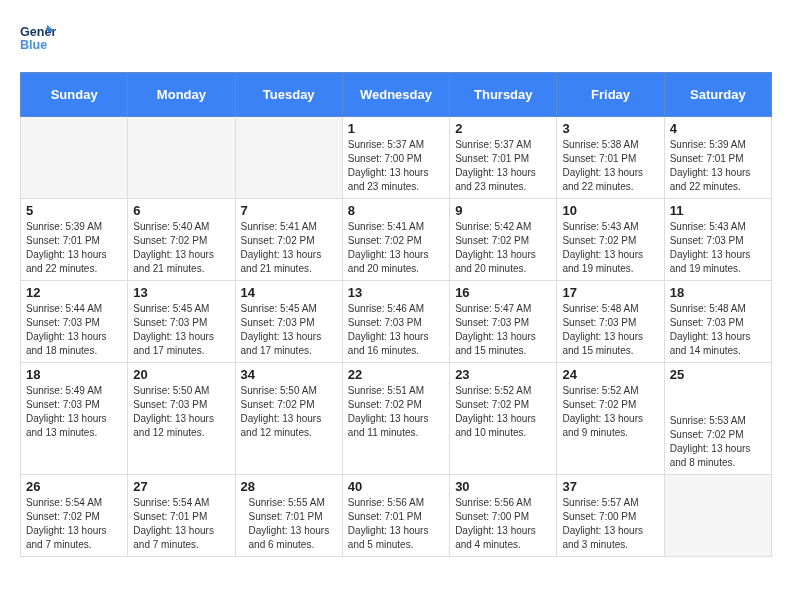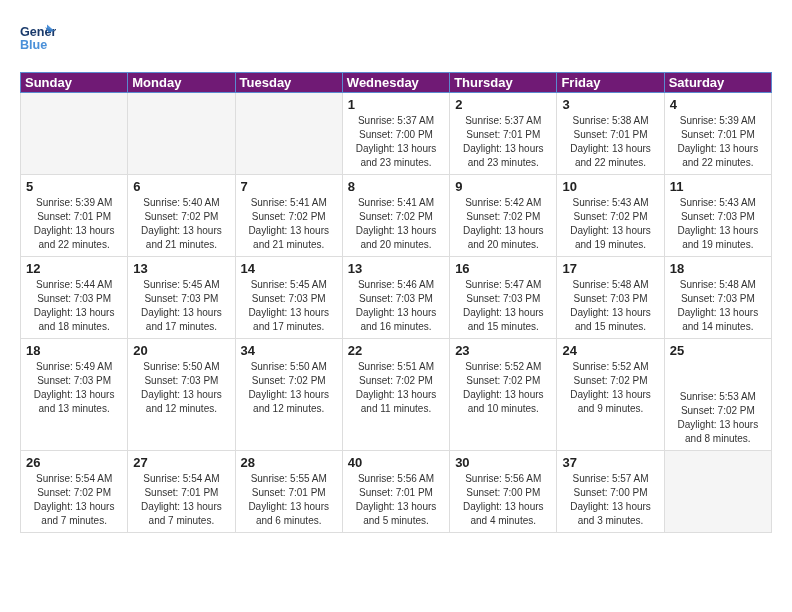--- a/index.html
+++ b/index.html
@@ -37,26 +37,26 @@
       font-size: 16px;
       font-weight: normal;
       color: #444;
     }
     .calendar {
       width: 100%;
       border-collapse: collapse;
       border: 1px solid #ccc;
     }
     .calendar th {
-      background: #701a75;
+      background: #3b82f6;
       color: #fff;
       font-size: 13px;
       font-weight: bold;
-      padding: 2px 4px;
-      text-align: left;
+      padding: 14px 4px;
+      text-align: center;
       border: 1px solid #5a8ad0;
     }
     .calendar td {
       vertical-align: top;
       border: 1px solid #ddd;
       padding: 4px 5px;
       width: calc(100% / 7);
       min-height: 80px;
       font-size: 10.5px;
       color: #333;
@@ -69,21 +69,20 @@
       font-size: 13px;
       font-weight: bold;
       color: #222;
       display: block;
       margin-bottom: 2px;
     }
     .day-info {
       font-size: 10px;
       color: #333;
       line-height: 1.4;
-      text-align: center;
     }
   </style>
 </head>
 <body>
 
 <div class="header">
   <div class="logo-wrapper">
     <svg class="logo-icon" viewBox="0 0 40 40" xmlns="http://www.w3.org/2000/svg">
       <text x="0" y="18" font-size="14" font-weight="bold" fill="#1a3a6b">General</text>
       <text x="0" y="32" font-size="14" font-weight="bold" fill="#4a90d9">Blue</text>
@@ -279,21 +278,21 @@
 Daylight: 13 hours and 7 minutes.</div>
         </td>
         <td>
           <span class="day-number">27</span>
           <div class="day-info" style="white-space: pre-line;">Sunrise: 5:54 AM
 Sunset: 7:01 PM
 Daylight: 13 hours and 7 minutes.</div>
         </td>
         <td>
           <span class="day-number">28</span>
-          <div class="day-info" style="white-space: pre-line;">Sunrise: 5:55 AM
+          <div class="day-info" style="white-space: pre-line; margin-left: 8px;">Sunrise: 5:55 AM
 Sunset: 7:01 PM
 Daylight: 13 hours and 6 minutes.</div>
         </td>
         <td>
           <span class="day-number">40</span>
           <div class="day-info" style="white-space: pre-line;">Sunrise: 5:56 AM
 Sunset: 7:01 PM
 Daylight: 13 hours and 5 minutes.</div>
         </td>
         <td>

